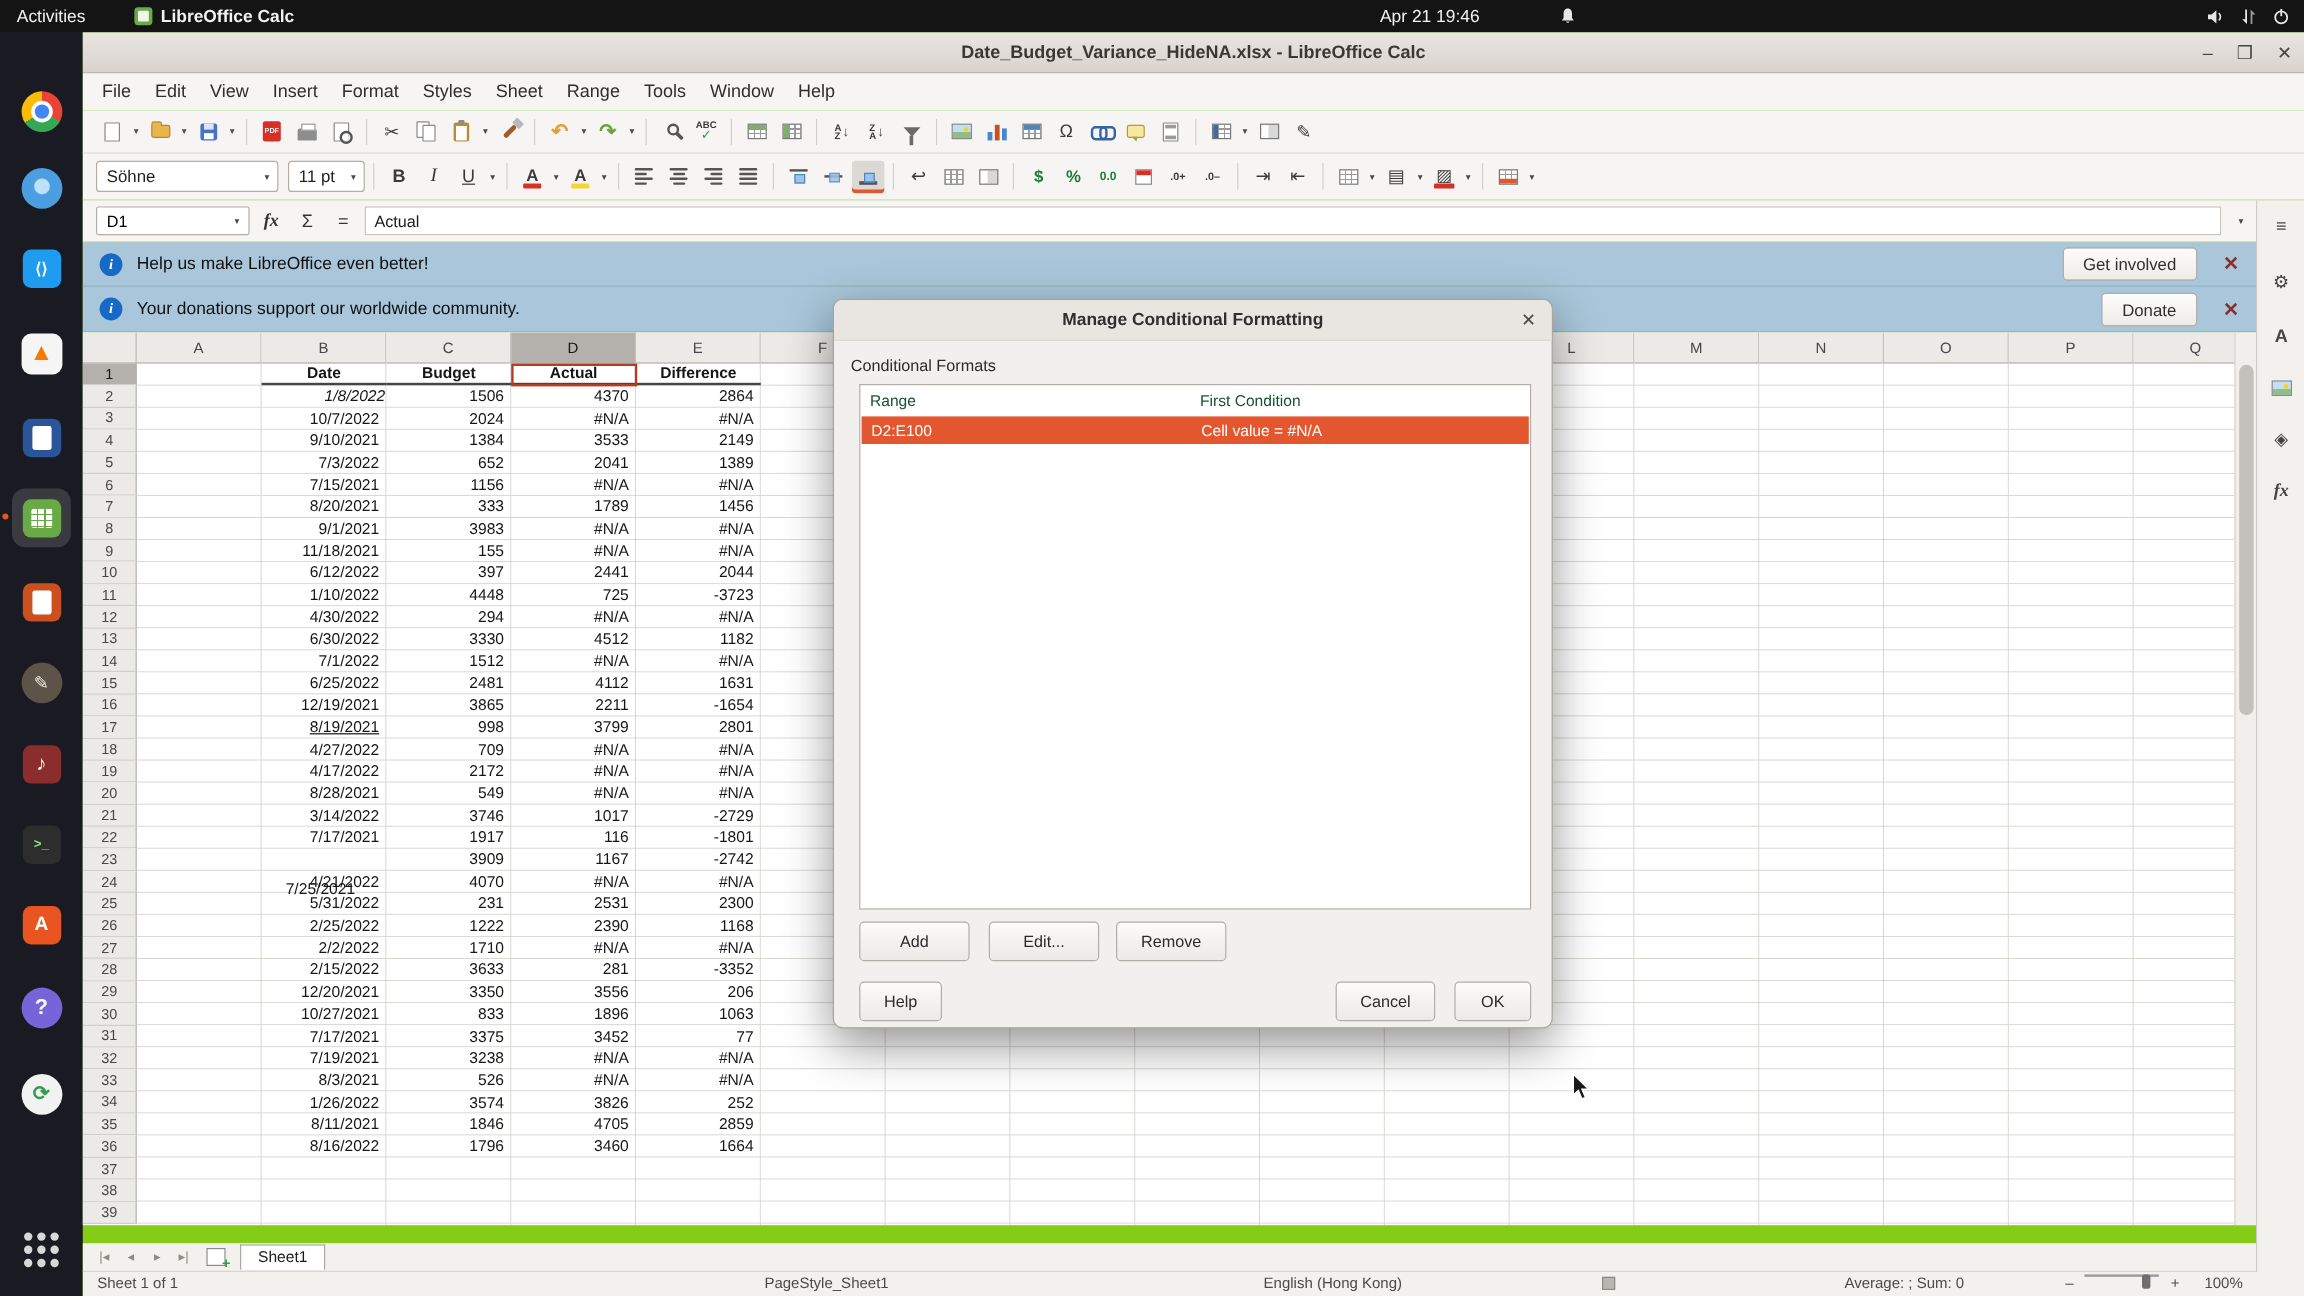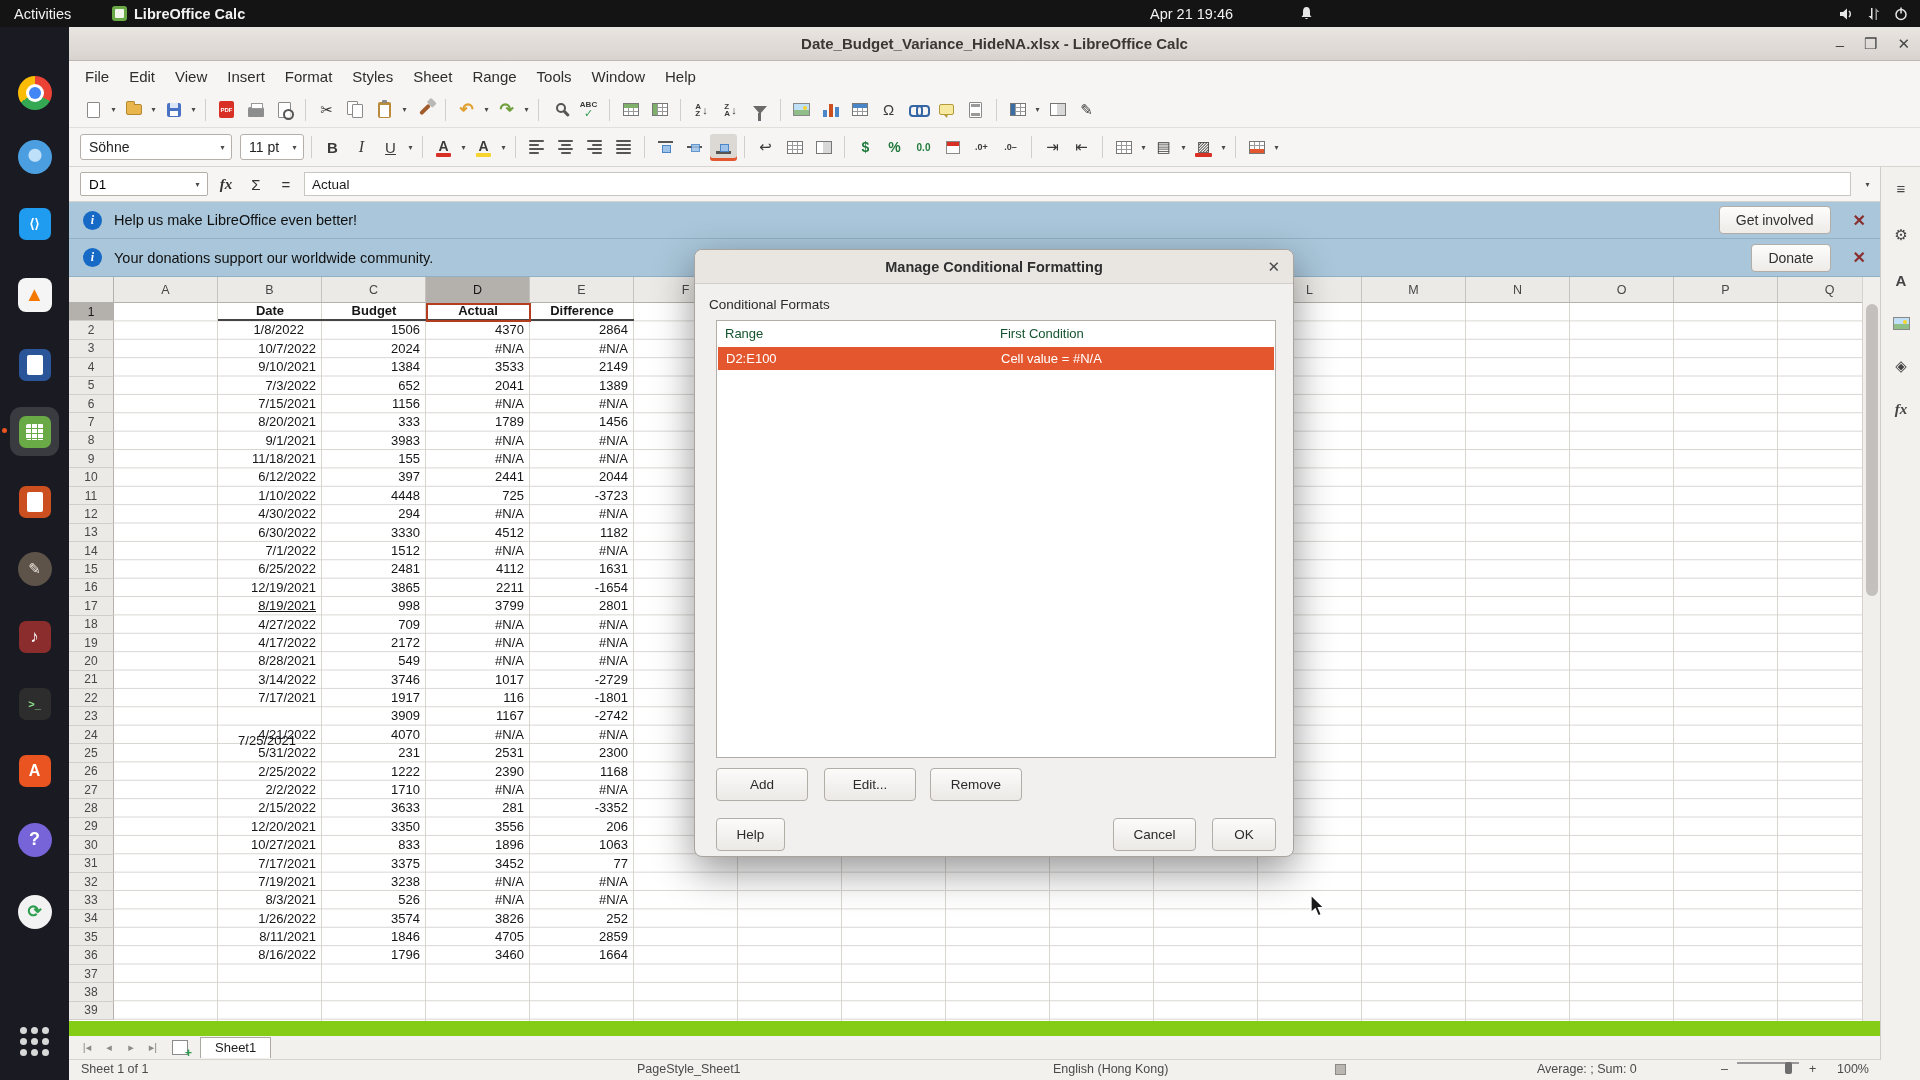--- a/index.html
+++ b/index.html
@@ -635,21 +635,21 @@
           <div class="rowhead" style="top: 687.846px; height: 18.3846px;">37</div>
           <div class="rowhead" style="top: 706.231px; height: 18.3846px;">38</div>
           <div class="rowhead" style="top: 724.615px; height: 18.3846px;">39</div>
         </div>
       <div id="gridlines"></div>
       <div id="cells">
           <div class="cell hdr" style="left: 149px; top: 26px; width: 104px; height: 18.3846px; line-height: 16.3846px;">Date</div>
           <div class="cell hdr" style="left: 253px; top: 26px; width: 104px; height: 18.3846px; line-height: 16.3846px;">Budget</div>
           <div class="cell hdr" style="left: 357px; top: 26px; width: 104px; height: 18.3846px; line-height: 16.3846px;">Actual</div>
           <div class="cell hdr" style="left: 461px; top: 26px; width: 104px; height: 18.3846px; line-height: 16.3846px;">Difference</div>
-          <div class="cell num" style="left: 137px; top: 44.3846px; width: 104px; height: 18.3846px; line-height: 18.3846px;">1/8/2022</div>
+          <div class="cell num" style="left: 154px; top: 44.3846px; width: 104px; height: 18.3846px; line-height: 18.3846px; font-style: italic;">1/8/2022</div>
           <div class="cell num" style="left: 253px; top: 44.3846px; width: 104px; height: 18.3846px; line-height: 18.3846px;">1506</div>
           <div class="cell num" style="left: 357px; top: 44.3846px; width: 104px; height: 18.3846px; line-height: 18.3846px;">4370</div>
           <div class="cell num" style="left: 461px; top: 44.3846px; width: 104px; height: 18.3846px; line-height: 18.3846px;">2864</div>
           <div class="cell num" style="left: 149px; top: 62.7692px; width: 104px; height: 18.3846px; line-height: 18.3846px;">10/7/2022</div>
           <div class="cell num" style="left: 253px; top: 62.7692px; width: 104px; height: 18.3846px; line-height: 18.3846px;">2024</div>
           <div class="cell num" style="left: 357px; top: 62.7692px; width: 104px; height: 18.3846px; line-height: 18.3846px;">#N/A</div>
           <div class="cell num" style="left: 461px; top: 62.7692px; width: 104px; height: 18.3846px; line-height: 18.3846px;">#N/A</div>
           <div class="cell num" style="left: 149px; top: 81.1538px; width: 104px; height: 18.3846px; line-height: 18.3846px;">9/10/2021</div>
           <div class="cell num" style="left: 253px; top: 81.1538px; width: 104px; height: 18.3846px; line-height: 18.3846px;">1384</div>
           <div class="cell num" style="left: 357px; top: 81.1538px; width: 104px; height: 18.3846px; line-height: 18.3846px;">3533</div>

